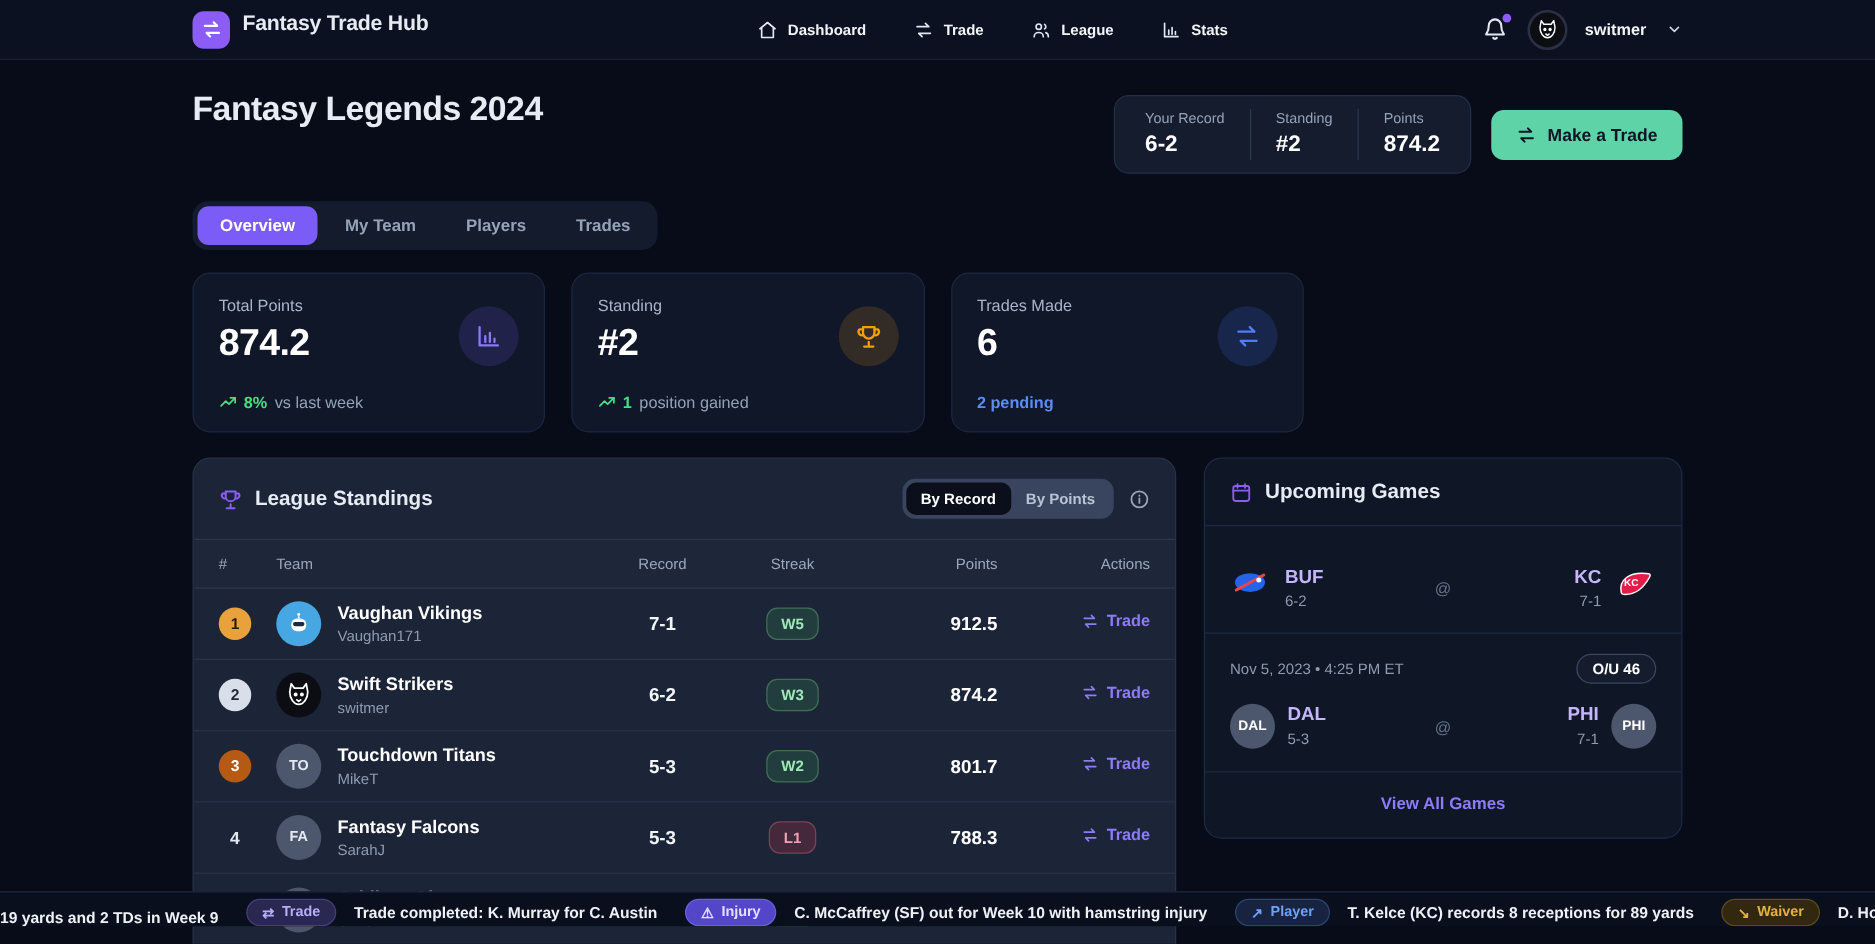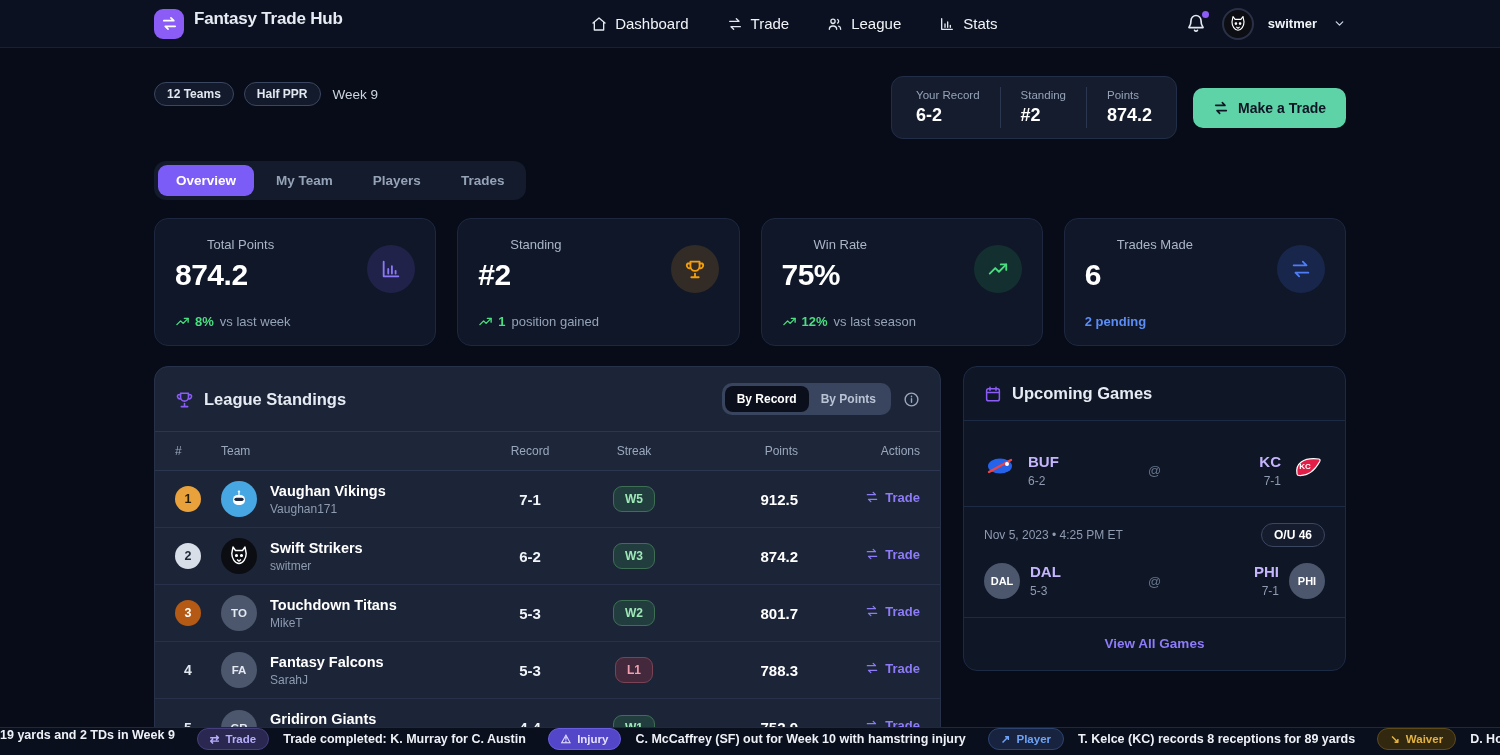--- a/index.html
+++ b/index.html
@@ -15,21 +15,21 @@
   
   .topbar { height:48px; background:#0b1120; border-bottom:1px solid #16203a; }
   .topbar .container { display:flex; align-items:center; height:100%; }
   .brand { display:flex; align-items:flex-start; gap:10px; }
   .brand-logo {
     width:30px; height:30px; border-radius:9px; background:#8b5cf6;
     display:flex; align-items:center; justify-content:center; color:#fff;
   }
   .brand-name { font-size:17px; font-weight:bold; letter-spacing:-0.2px; }
   .mainnav { display:flex; gap:38px; margin:0 auto; padding-left:60px; }
-  .nav-item { display:flex; align-items:center; gap:8px; font-size:15px; font-weight:normal; color:#f1f5f9; cursor:pointer; }
+  .nav-item { display:flex; align-items:center; gap:8px; font-size:12px; font-weight:bold; color:#f1f5f9; cursor:pointer; }
   .nav-item svg { color:#e2e8f0; }
   .user-cluster { display:flex; align-items:center; gap:14px; }
   .bell-wrap { position:relative; width:22px; height:22px; color:#e2e8f0; cursor:pointer; }
   .bell-dot { position:absolute; top:-2px; right:-1px; width:7px; height:7px; border-radius:50%; background:#8b5cf6; }
   .avatar {
     width:32px; height:32px; border-radius:50%; background:#0c0e14;
     border:2px solid #2a3146; display:flex; align-items:center; justify-content:center;
   }
   .username { font-size:13px; font-weight:bold; color:#f1f5f9; }
   .chev { color:#cbd5e1; margin-left:2px; }
@@ -62,21 +62,21 @@
   .tabs { display:inline-flex; align-items:center; gap:4px; background:#141b2c; border-radius:12px; padding:4px; margin-top:22px; }
   .tab { font-size:13.5px; font-weight:bold; color:#94a3b8; padding:8px 18px; border-radius:9px; cursor:pointer; }
   .tab.active { background:#7c5cf6; color:#fff; }
 
   
   .stat-grid { display:grid; grid-template-columns:repeat(4,1fr); gap:21px; margin-top:18px; }
   .stat-card {
     background:#0f1728; border:1px solid #1d2840; border-radius:14px;
     padding:18px 20px 16px; height:128px; position:relative;
   }
-  .stat-label { font-size:13px; color:#aab6c8;margin-left:32px; }
+  .stat-label { font-size:13px; color:#aab6c8; }
   .stat-value { font-size:30px; font-weight:800; color:#fff; margin-top:6px; letter-spacing:-0.5px; }
   .stat-trend { position:absolute; left:20px; bottom:16px; display:flex; align-items:center; gap:6px; font-size:13px; }
   .trend-up { color:#4ade80; font-weight:bold; display:flex; align-items:center; gap:5px; }
   .trend-suffix { color:#94a3b8; }
   .pending-note { color:#5c8df6; font-weight:bold; }
   .stat-icon-circle {
     position:absolute; right:20px; top:26px; width:48px; height:48px; border-radius:50%;
     display:flex; align-items:center; justify-content:center;
   }
   .ic-purple { background:rgba(124,92,246,0.16); color:#8b78f7; }
@@ -161,23 +161,23 @@
   .mini-logo { width:34px; height:26px; display:flex; align-items:center; justify-content:center; }
   .abbr-circle {
     width:36px; height:36px; border-radius:50%; background:#4c576d; color:#fff;
     font-size:11px; font-weight:bold; display:flex; align-items:center; justify-content:center;
   }
   .games-footer { border-top:1px solid #1d2a44; text-align:center; padding:16px 0 18px; }
   .view-all { color:#8d7bf8; font-size:13.5px; font-weight:bold; cursor:pointer; }
 
   
   .ticker {
-    position:absolute; left:0; bottom:0; width:1500px; height:28px;
+    position:absolute; left:0; bottom:14px; width:1500px; height:28px;
     background:#0a0f1e; border-top:1px solid #1d2842;
-    display:flex; align-items:flex-start; gap:22px; overflow:hidden; white-space:nowrap;
+    display:flex; align-items:flex-end; gap:22px; overflow:hidden; white-space:nowrap;
   }
   .tick-item { display:flex; align-items:center; gap:14px; font-size:12.5px; font-weight:bold; color:#eef1f6; }
   .tick-badge {
     display:inline-flex; align-items:center; gap:6px; font-size:11.5px; font-weight:bold;
     border-radius:999px; padding:3px 12px;
   }
   .tk-trade  { background:#2a2750; color:#b6aefb; border:1px solid #453f7d; }
   .tk-injury { background:#5346c9; color:#e4e0ff; border:1px solid #6a5ee0; }
   .tk-player { background:#17233f; color:#6ea3f7; border:1px solid #2c4470; }
   .tk-waiver { background:#32280f; color:#e3b341; border:1px solid #5c4a1a; }
@@ -256,25 +256,21 @@
           </svg>
       </div>
     </div>
   </div>
 </div>
 
 <div class="container">
   
   <div class="hero">
     <div>
-      <div class="title-meta">
-        <span class="meta-pill">12 Teams</span>
-        <span class="meta-pill">Half PPR</span>
-        <span class="week-label">Week 9</span>
-      </div>
+      <div class="page-title">Fantasy Legends 2024</div>
     </div>
     <div class="hero-right">
       <div class="summary-card">
         <div class="summary-cell">
           <div class="summary-label">Your Record</div>
           <div class="summary-value">6-2</div>
         </div>
         <div class="summary-cell">
           <div class="summary-label">Standing</div>
           <div class="summary-value">#2</div>
@@ -335,40 +331,20 @@
               <path d="M15 7h6v6"></path>
             </svg>
           <span>1</span>
         </span>
         <span class="trend-suffix">position gained</span>
       </div>
       <div class="stat-icon-circle ic-amber">
         <svg width="22" height="22" viewBox="0 0 24 24" fill="none" stroke="currentColor" stroke-width="2" stroke-linecap="round" stroke-linejoin="round">
             <path d="M8 21h8M12 17v4M7 4h10v5a5 5 0 0 1-10 0V4z"></path>
             <path d="M7 6H4a3 3 0 0 0 3 5M17 6h3a3 3 0 0 1-3 5"></path>
-          </svg>
-      </div>
-    </div>
-    <div class="stat-card">
-      <div class="stat-label">Win Rate</div>
-      <div class="stat-value">75%</div>
-      <div class="stat-trend">
-        <span class="trend-up">
-          <svg width="15" height="15" viewBox="0 0 24 24" fill="none" stroke="currentColor" stroke-width="2.2" stroke-linecap="round" stroke-linejoin="round">
-              <path d="M3 17l6-6 4 4 8-8"></path>
-              <path d="M15 7h6v6"></path>
-            </svg>
-          <span>12%</span>
-        </span>
-        <span class="trend-suffix">vs last season</span>
-      </div>
-      <div class="stat-icon-circle ic-green">
-        <svg width="22" height="22" viewBox="0 0 24 24" fill="none" stroke="currentColor" stroke-width="2" stroke-linecap="round" stroke-linejoin="round">
-            <path d="M3 17l6-6 4 4 8-8"></path>
-            <path d="M15 7h6v6"></path>
           </svg>
       </div>
     </div>
     <div class="stat-card">
       <div class="stat-label">Trades Made</div>
       <div class="stat-value">6</div>
       <div class="stat-trend">
         <span class="pending-note">2 pending</span>
       </div>
       <div class="stat-icon-circle ic-blue">

